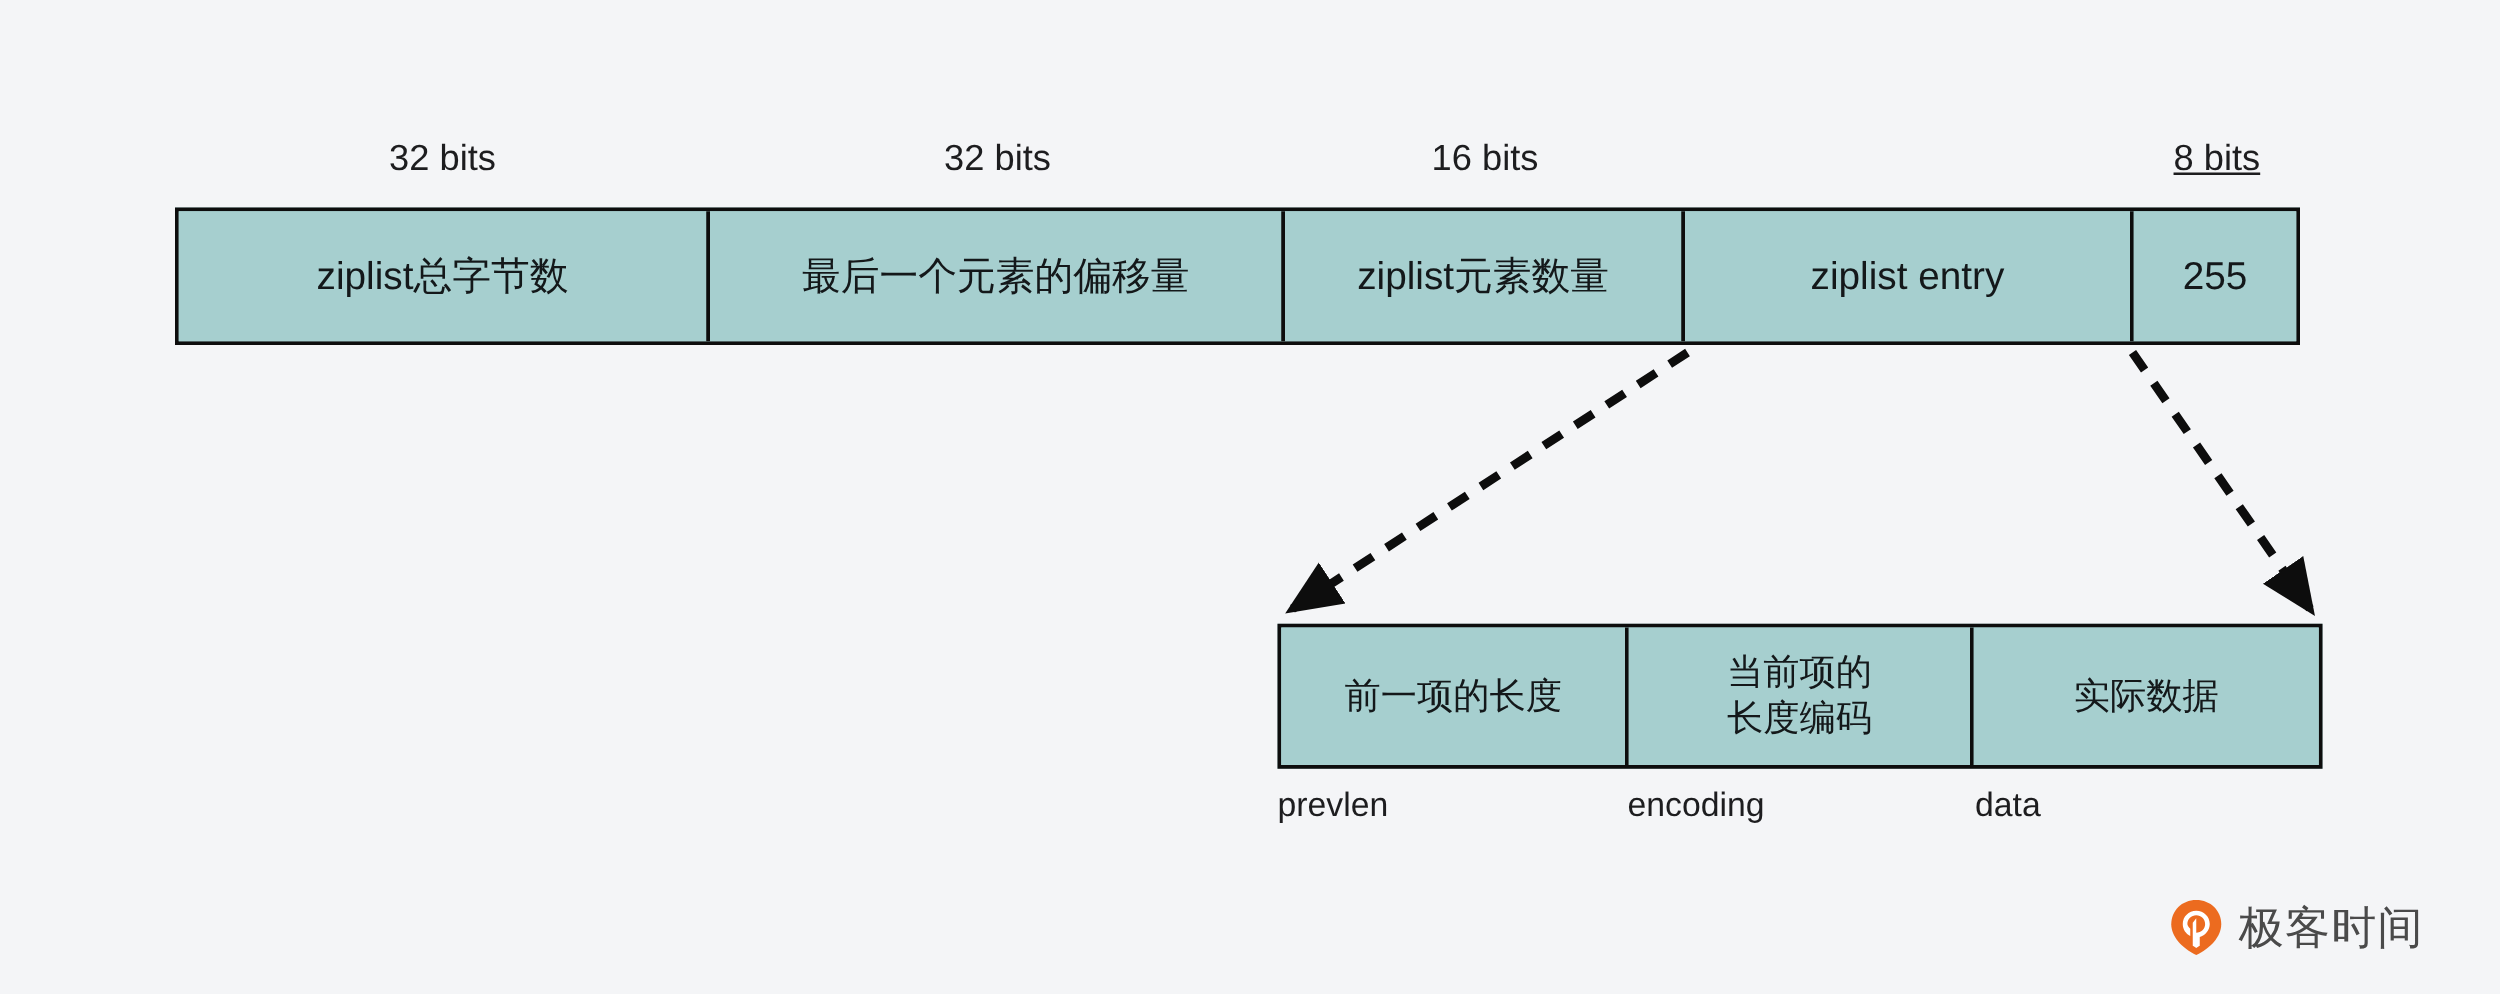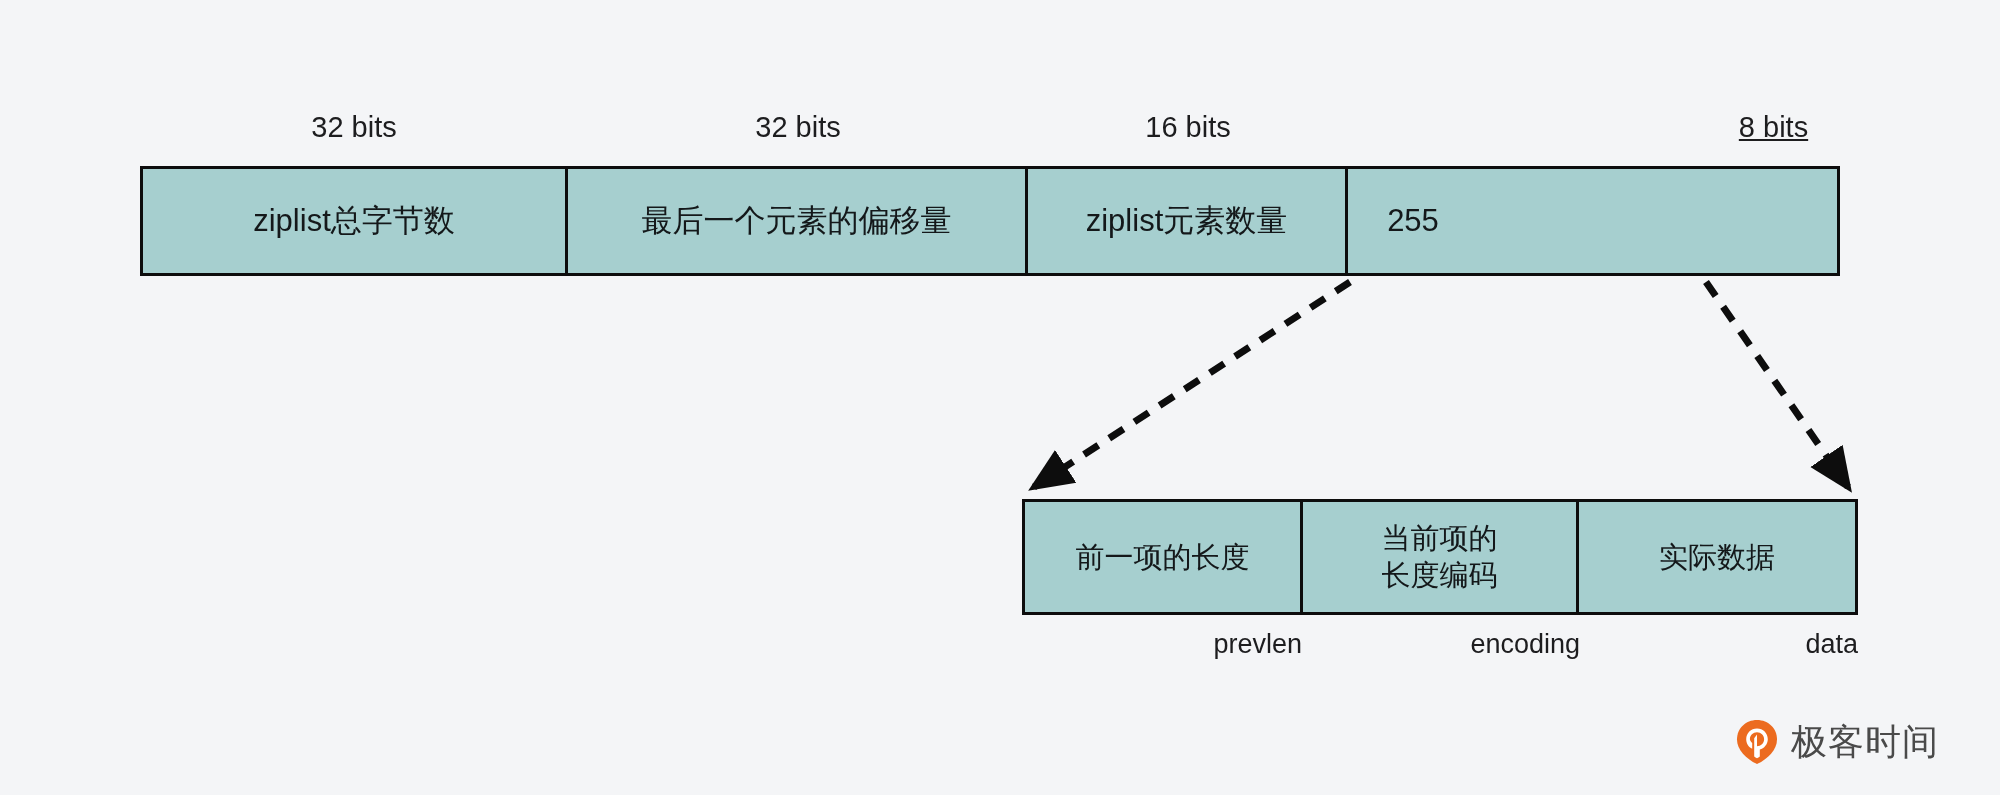--- a/index.html
+++ b/index.html
@@ -82,21 +82,21 @@
     box-sizing: border-box;
     border-right: 3px solid #0d0d0d;
     padding: 0 4px;
     white-space: pre-line;
   }
   .entry-cell:last-child { border-right: none; }
 
   
   .entry-caption {
     position: absolute;
-    text-align: right;
+    text-align: left;
     color: #1d1d1f;
     font-size: 27px;
     line-height: 32px;
     white-space: nowrap;
     top: 628px;
   }
 
   
   .connectors {
     position: absolute;
@@ -131,20 +131,21 @@
 
   <div class="bits-label" style="left:140px; top:110px; width:428px;">32 bits</div>
   <div class="bits-label" style="left:568px; top:110px; width:460px;">32 bits</div>
   <div class="bits-label" style="left:1028px; top:110px; width:320px;text-align:center;">16 bits</div>
   <div class="bits-label" style="left:1707px; top:110px; width:133px;text-decoration:underline;">8 bits</div>
 
   <div class="strip">
     <div class="strip-cell" style="width:425px;">ziplist总字节数</div>
     <div class="strip-cell" style="width:460px;">最后一个元素的偏移量</div>
     <div class="strip-cell" style="width:320px;">ziplist元素数量</div>
+    <div class="strip-cell" style="width:359px;">ziplist entry</div>
     <div class="strip-cell" style="width:130px;">255</div>
   </div>
 
   <svg class="connectors" viewBox="0 0 2000 795">
     <defs>
       <marker id="arrowhead" markerWidth="7" markerHeight="7" refX="5.4" refY="3.1" orient="auto" markerUnits="strokeWidth">
         <path d="M0,0.3 L6.4,3.1 L0,5.9 Z" fill="#0d0d0d"></path>
       </marker>
     </defs>
     <line x1="1350" y1="282" x2="1034" y2="487" stroke="#0d0d0d" stroke-width="7" stroke-dasharray="17 13" stroke-linecap="butt" marker-end="url(#arrowhead)"></line>

